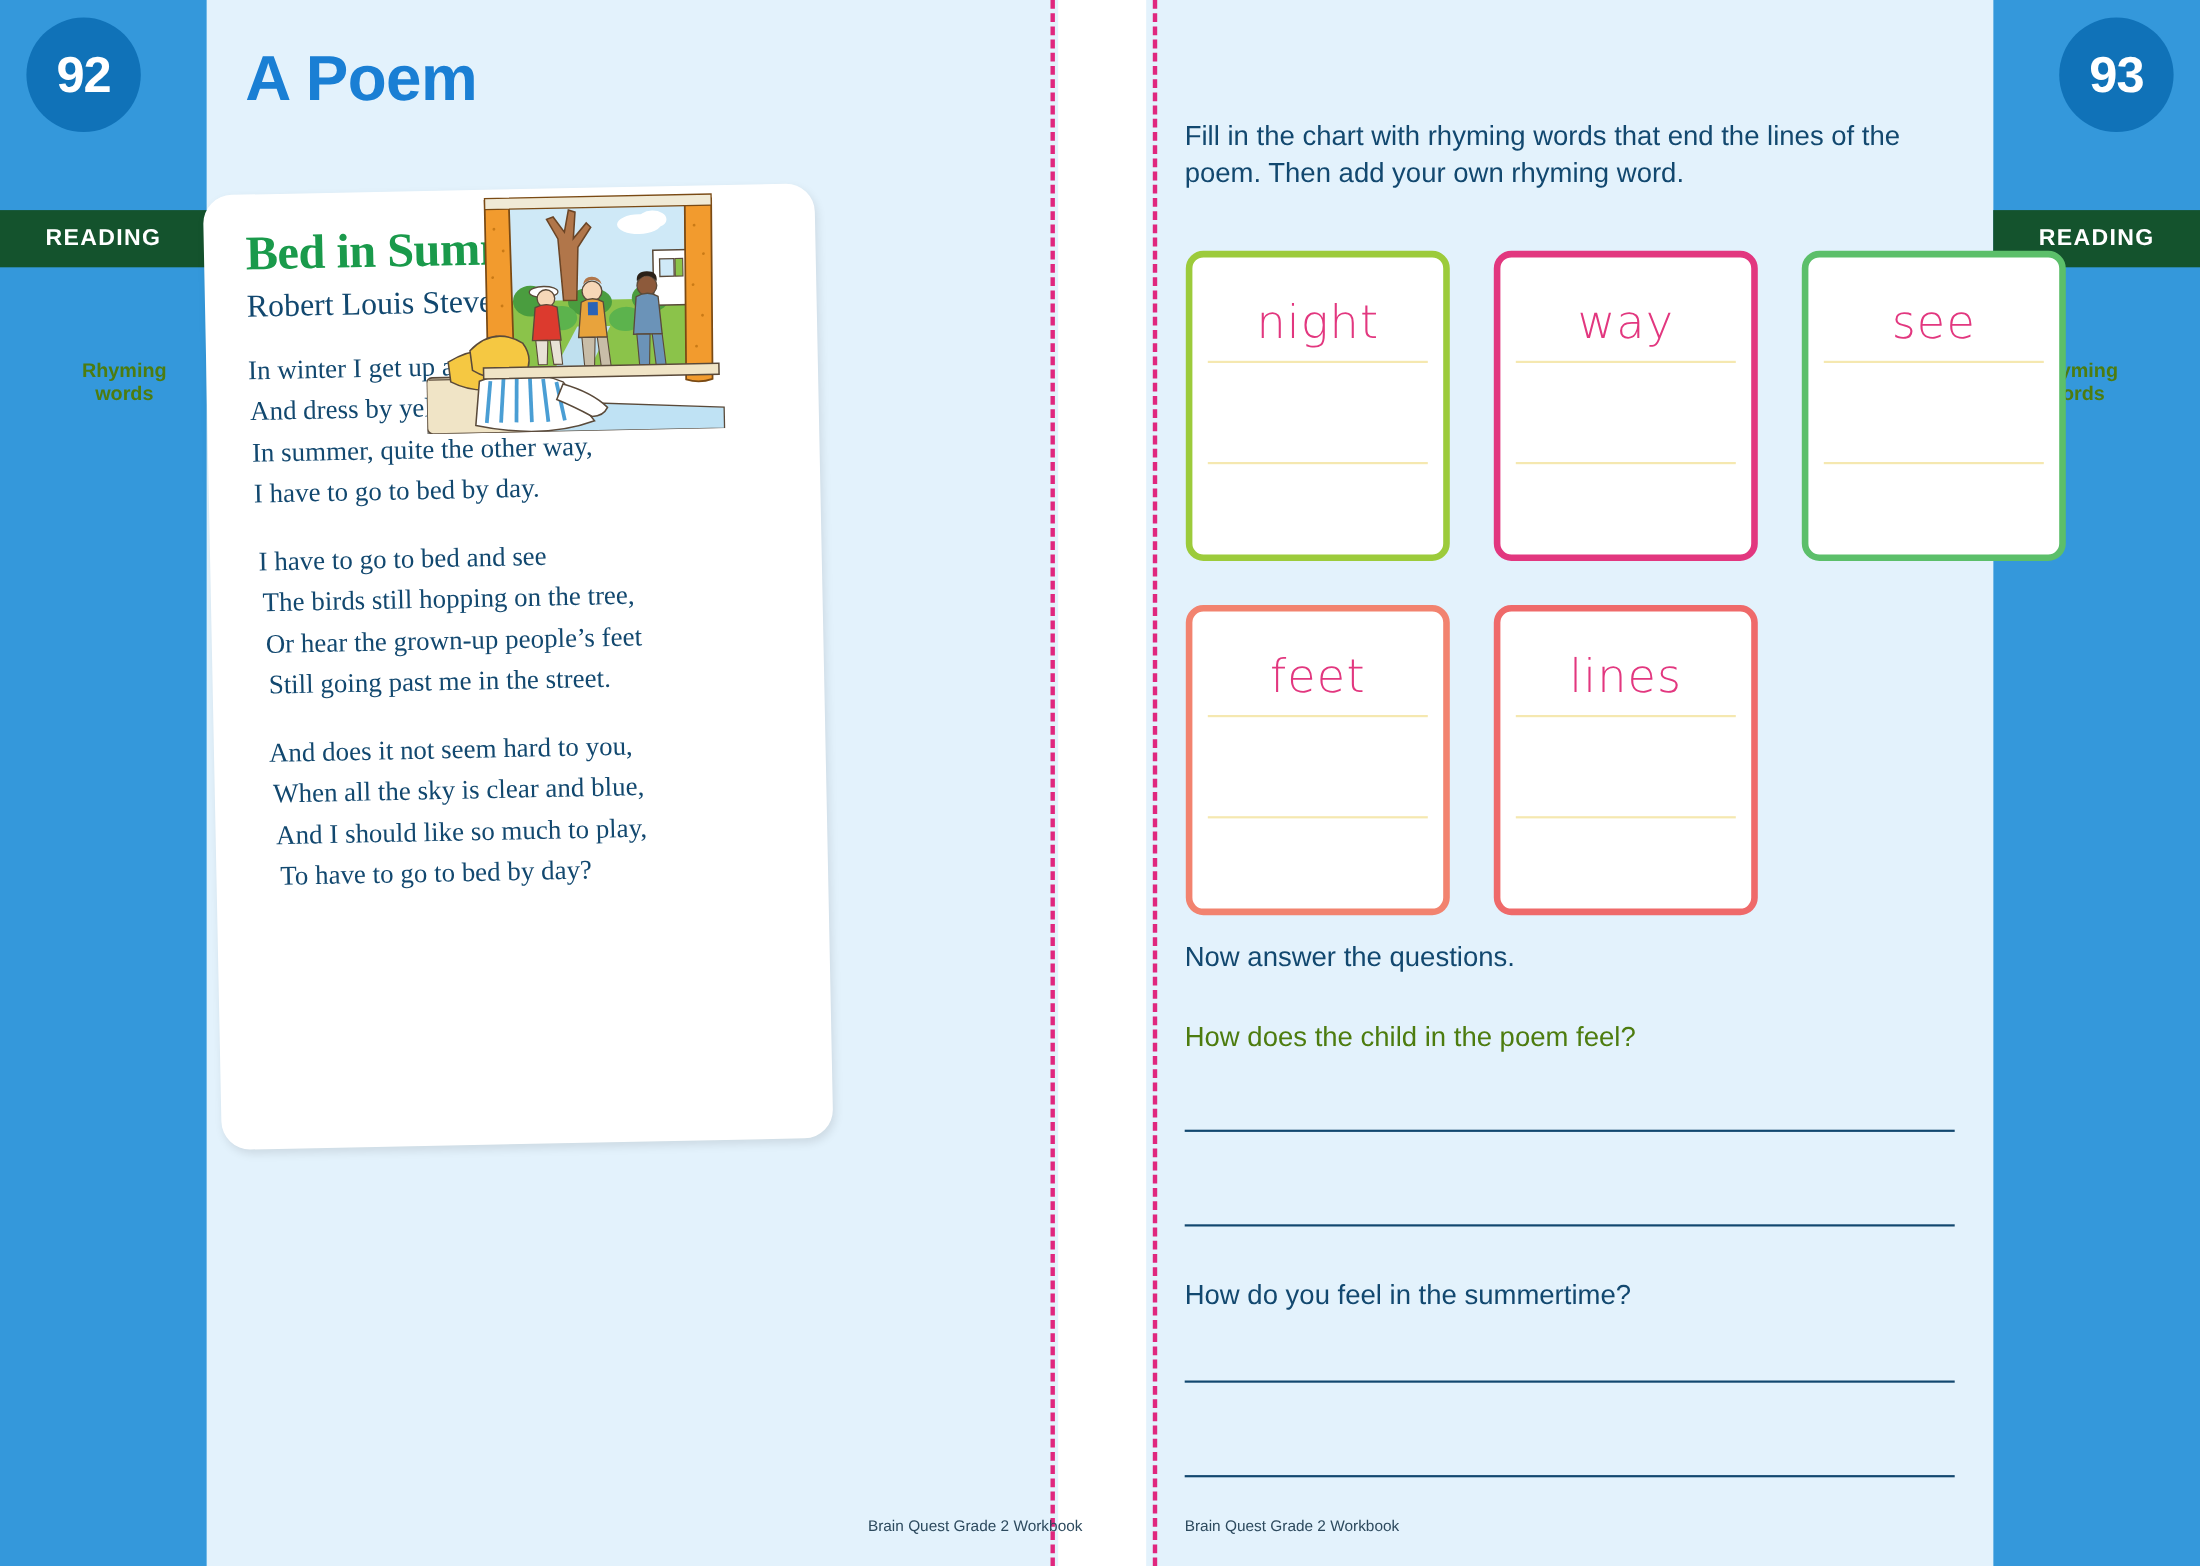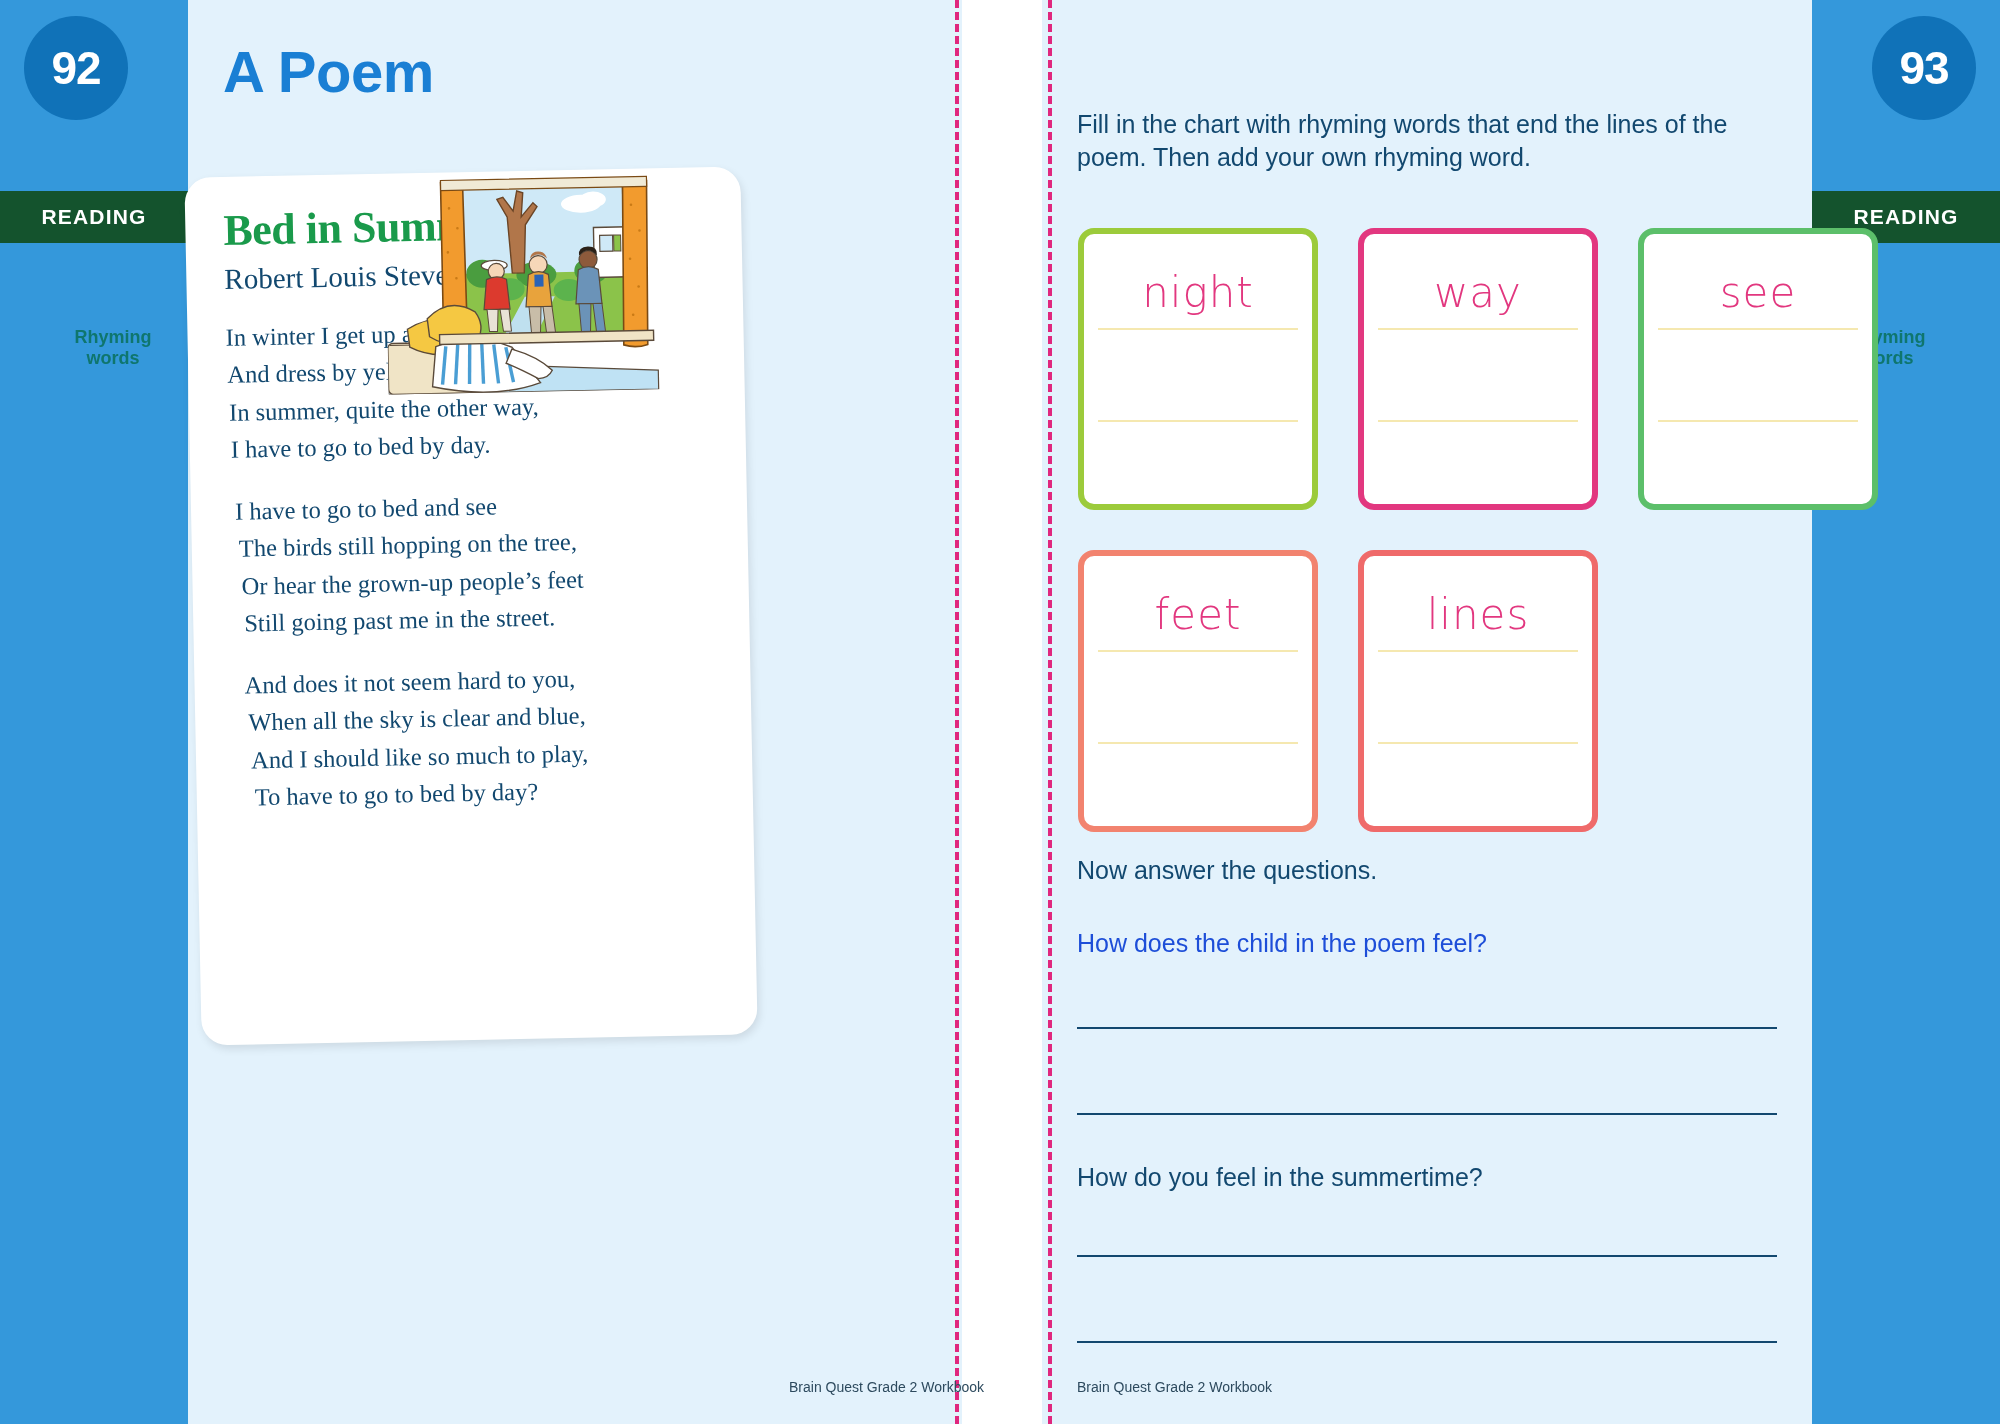--- a/index.html
+++ b/index.html
@@ -42,21 +42,21 @@
     color: #ffffff;
     font-size: 21px;
     font-weight: bold;
     letter-spacing: 1.2px;
   }
 
   .skill-label {
     position: absolute;
     width: 226px;
     text-align: center;
-    color: #0f766e;
+    color: #4d7c0f;
     font-size: 18px;
     font-weight: bold;
     line-height: 1.15;
     top: 327px;
   }
   .skill-label.left  { left: 0; }
   .skill-label.right { right: 0; }
 
   
   .page-num {
@@ -242,21 +242,21 @@
   .q-intro {
     position: absolute;
     left: 1077px; top: 856px;
     font-size: 25px;
     color: #12486f;
   }
   .q1 {
     position: absolute;
     left: 1077px; top: 929px;
     font-size: 25px;
-    color: #1d4ed8;
+    color: #4d7c0f;
   }
   .q2 {
     position: absolute;
     left: 1077px; top: 1163px;
     font-size: 25px;
     color: #12486f;
   }
   .ansline {
     position: absolute;
     left: 1077px;

